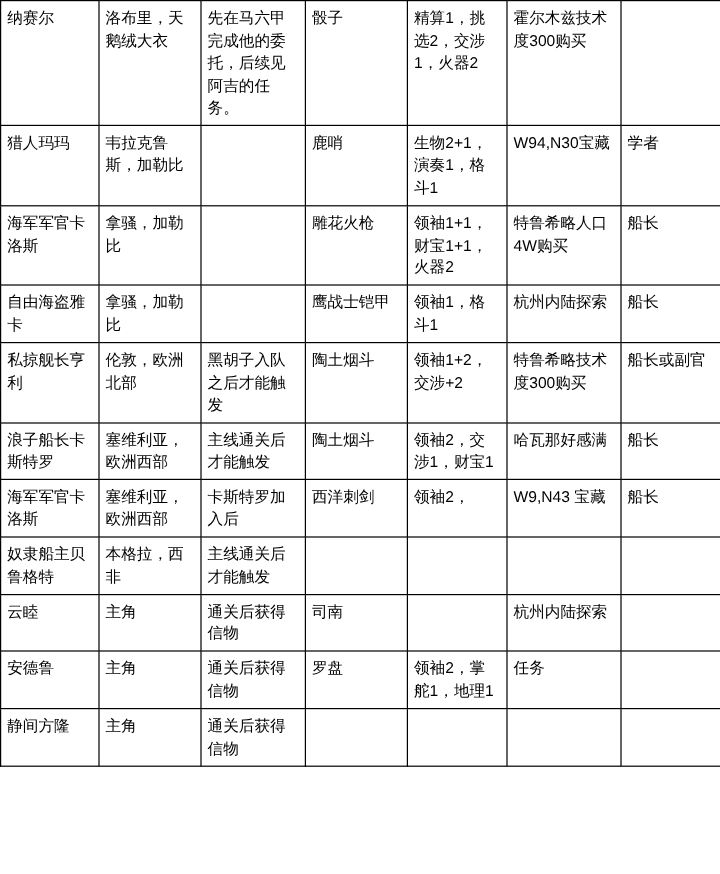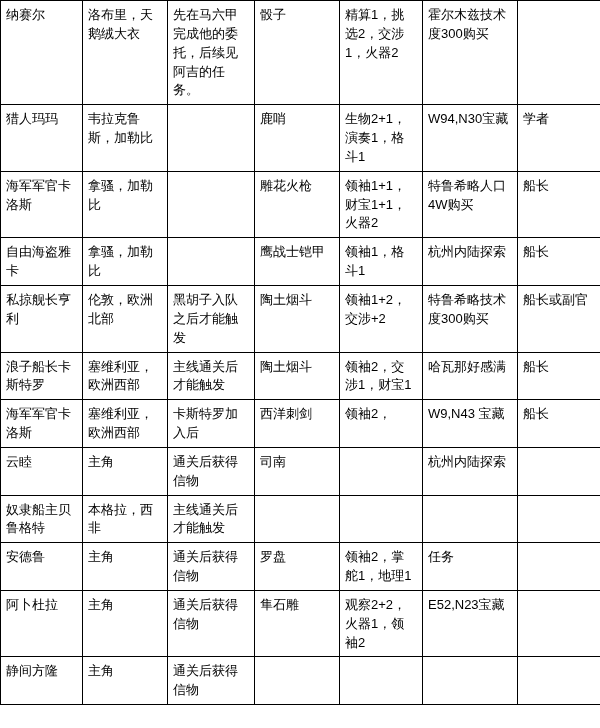--- a/index.html
+++ b/index.html
@@ -213,20 +213,43 @@
         </td>
       <td>
           <span class="cell-text">W9,N43 宝藏</span>
         </td>
       <td>
           <span class="cell-text">船长</span>
         </td>
     </tr>
     <tr>
       <td>
+          <span class="cell-text">奴隶船主贝鲁格特</span>
+        </td>
+      <td>
+          <span class="cell-text">本格拉，西非</span>
+        </td>
+      <td>
+          <span class="cell-text">主线通关后才能触发</span>
+        </td>
+      <td>
+          <span class="cell-text empty"></span>
+        </td>
+      <td>
+          <span class="cell-text empty"></span>
+        </td>
+      <td>
+          <span class="cell-text empty"></span>
+        </td>
+      <td>
+          <span class="cell-text empty"></span>
+        </td>
+    </tr>
+    <tr>
+      <td>
           <span class="cell-text">云睦</span>
         </td>
       <td>
           <span class="cell-text">主角</span>
         </td>
       <td>
           <span class="cell-text">通关后获得信物</span>
         </td>
       <td>
           <span class="cell-text">司南</span>
@@ -236,82 +259,36 @@
         </td>
       <td>
           <span class="cell-text">杭州内陆探索</span>
         </td>
       <td>
           <span class="cell-text empty"></span>
         </td>
     </tr>
     <tr>
       <td>
-          <span class="cell-text">奴隶船主贝鲁格特</span>
-        </td>
-      <td>
-          <span class="cell-text">本格拉，西非</span>
-        </td>
-      <td>
-          <span class="cell-text">主线通关后才能触发</span>
-        </td>
-      <td>
-          <span class="cell-text empty"></span>
-        </td>
-      <td>
-          <span class="cell-text empty"></span>
-        </td>
-      <td>
-          <span class="cell-text empty"></span>
-        </td>
-      <td>
-          <span class="cell-text empty"></span>
-        </td>
-    </tr>
-    <tr>
-      <td>
           <span class="cell-text">安德鲁</span>
         </td>
       <td>
           <span class="cell-text">主角</span>
         </td>
       <td>
           <span class="cell-text">通关后获得信物</span>
         </td>
       <td>
           <span class="cell-text">罗盘</span>
         </td>
       <td>
           <span class="cell-text">领袖2，掌舵1，地理1</span>
         </td>
       <td>
           <span class="cell-text">任务</span>
-        </td>
-      <td>
-          <span class="cell-text empty"></span>
-        </td>
-    </tr>
-    <tr>
-      <td>
-          <span class="cell-text">阿卜杜拉</span>
-        </td>
-      <td>
-          <span class="cell-text">主角</span>
-        </td>
-      <td>
-          <span class="cell-text">通关后获得信物</span>
-        </td>
-      <td>
-          <span class="cell-text">隼石雕</span>
-        </td>
-      <td>
-          <span class="cell-text">观察2+2，火器1，领袖2</span>
-        </td>
-      <td>
-          <span class="cell-text">E52,N23宝藏</span>
         </td>
       <td>
           <span class="cell-text empty"></span>
         </td>
     </tr>
     <tr>
       <td>
           <span class="cell-text">静间方隆</span>
         </td>
       <td>

